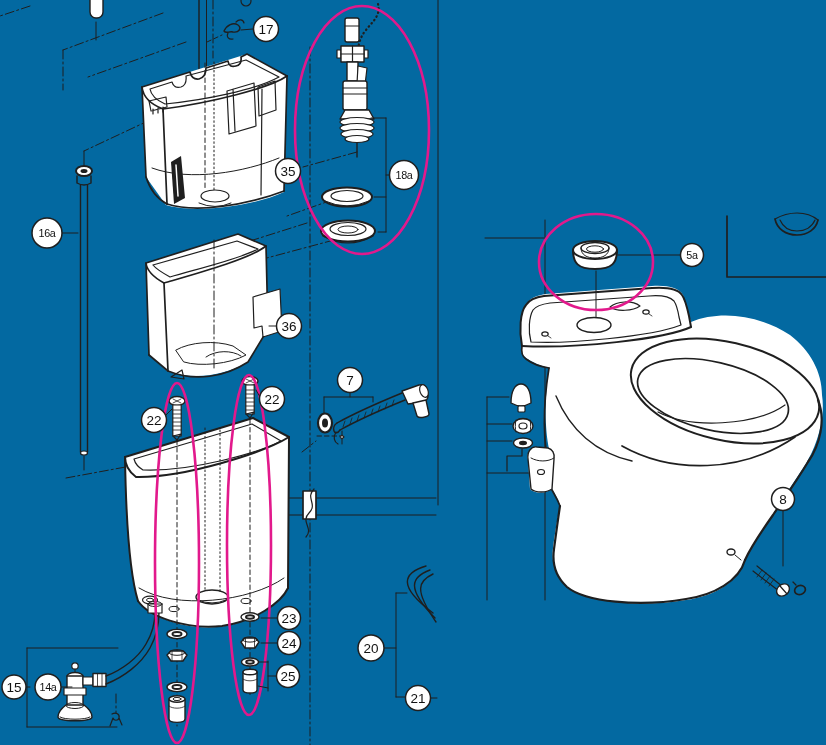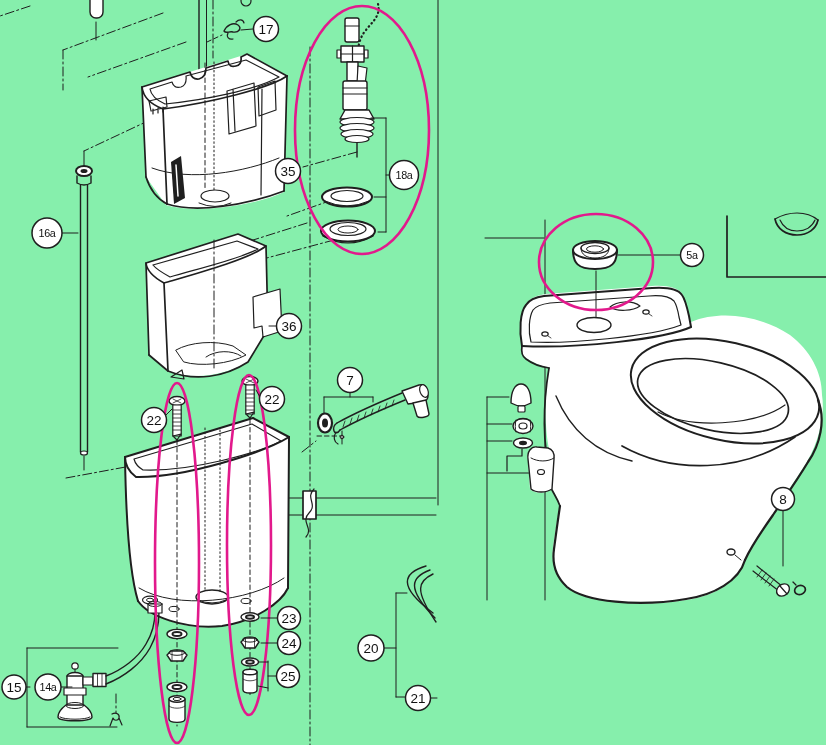--- a/index.html
+++ b/index.html
@@ -1,16 +1,16 @@
 <!DOCTYPE html>
 <html style="--hl: #e2198c; --ink: #1f1f1f;"><head>
 <meta charset="utf-8">
 <style>
   html,body{margin:0;padding:0;background:#fff;}
-  #stage{position:relative;width:826px;height:745px;background:#86efac;overflow:hidden;}
+  #stage{position:relative;width:826px;height:745px;background:#0369a1;overflow:hidden;}
   svg{display:block}
   .ln{stroke:var(--ink,#1f1f1f);fill:none;stroke-width:1.7;stroke-linecap:round;stroke-linejoin:round}
   .w10{stroke-width:1}
   .w12{stroke-width:1.2}
   .w14{stroke-width:1.4}
   .w20{stroke-width:2}
   .w22{stroke-width:2.2}
   .w08{stroke-width:0.8}
   .wht{fill:#fff}
   .blk{fill:var(--ink,#1f1f1f);stroke:none}

